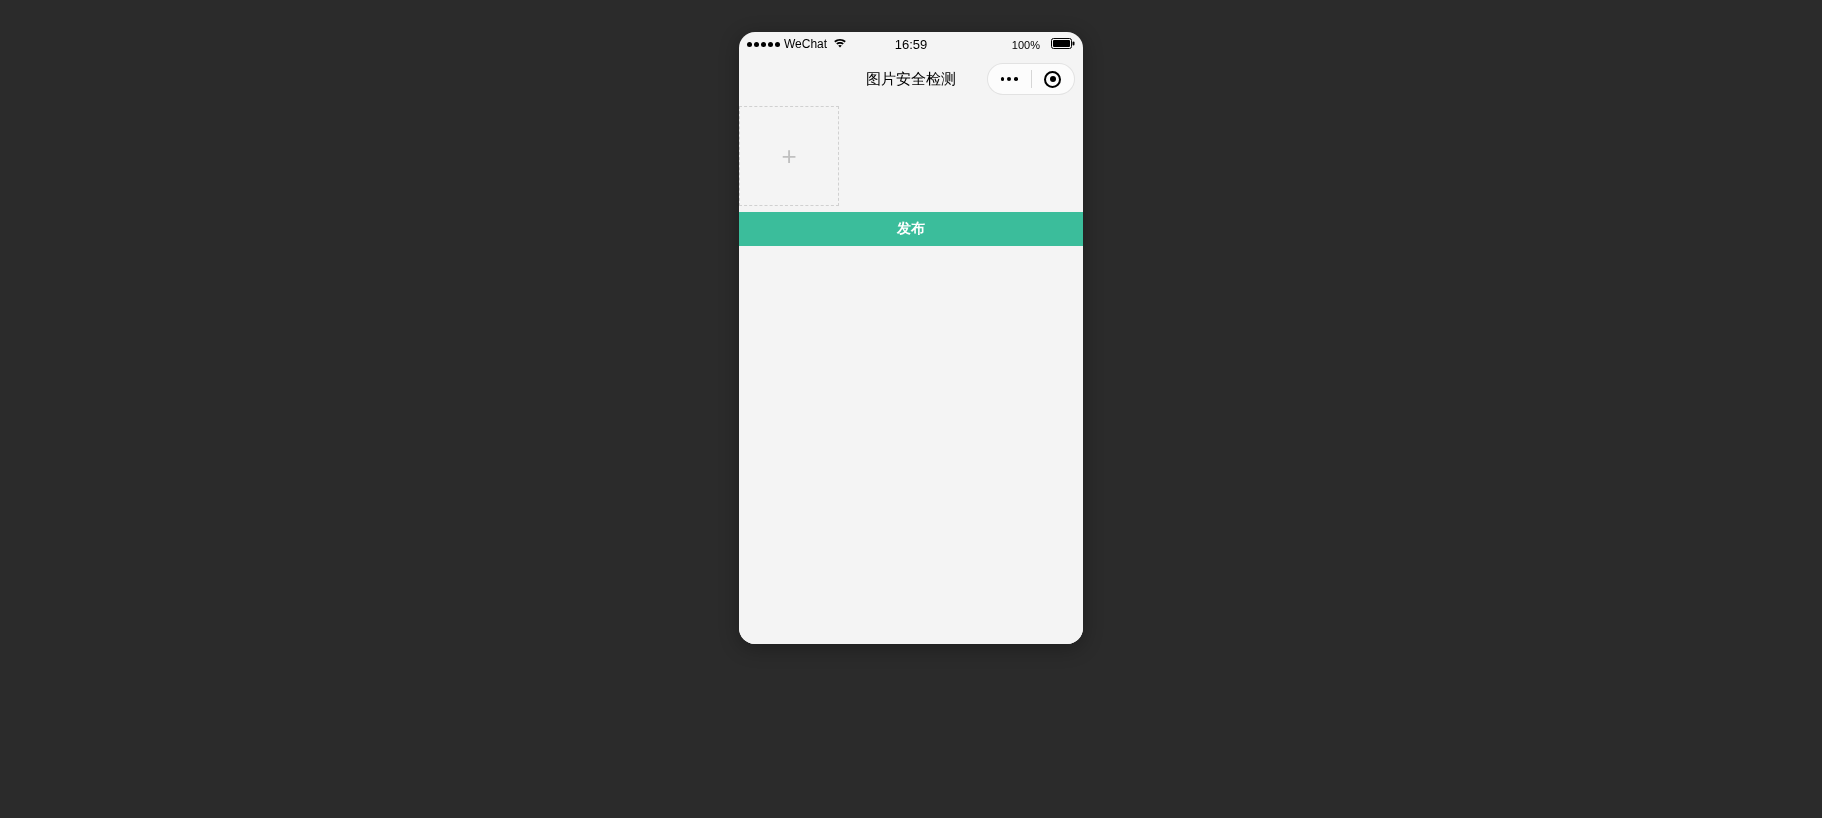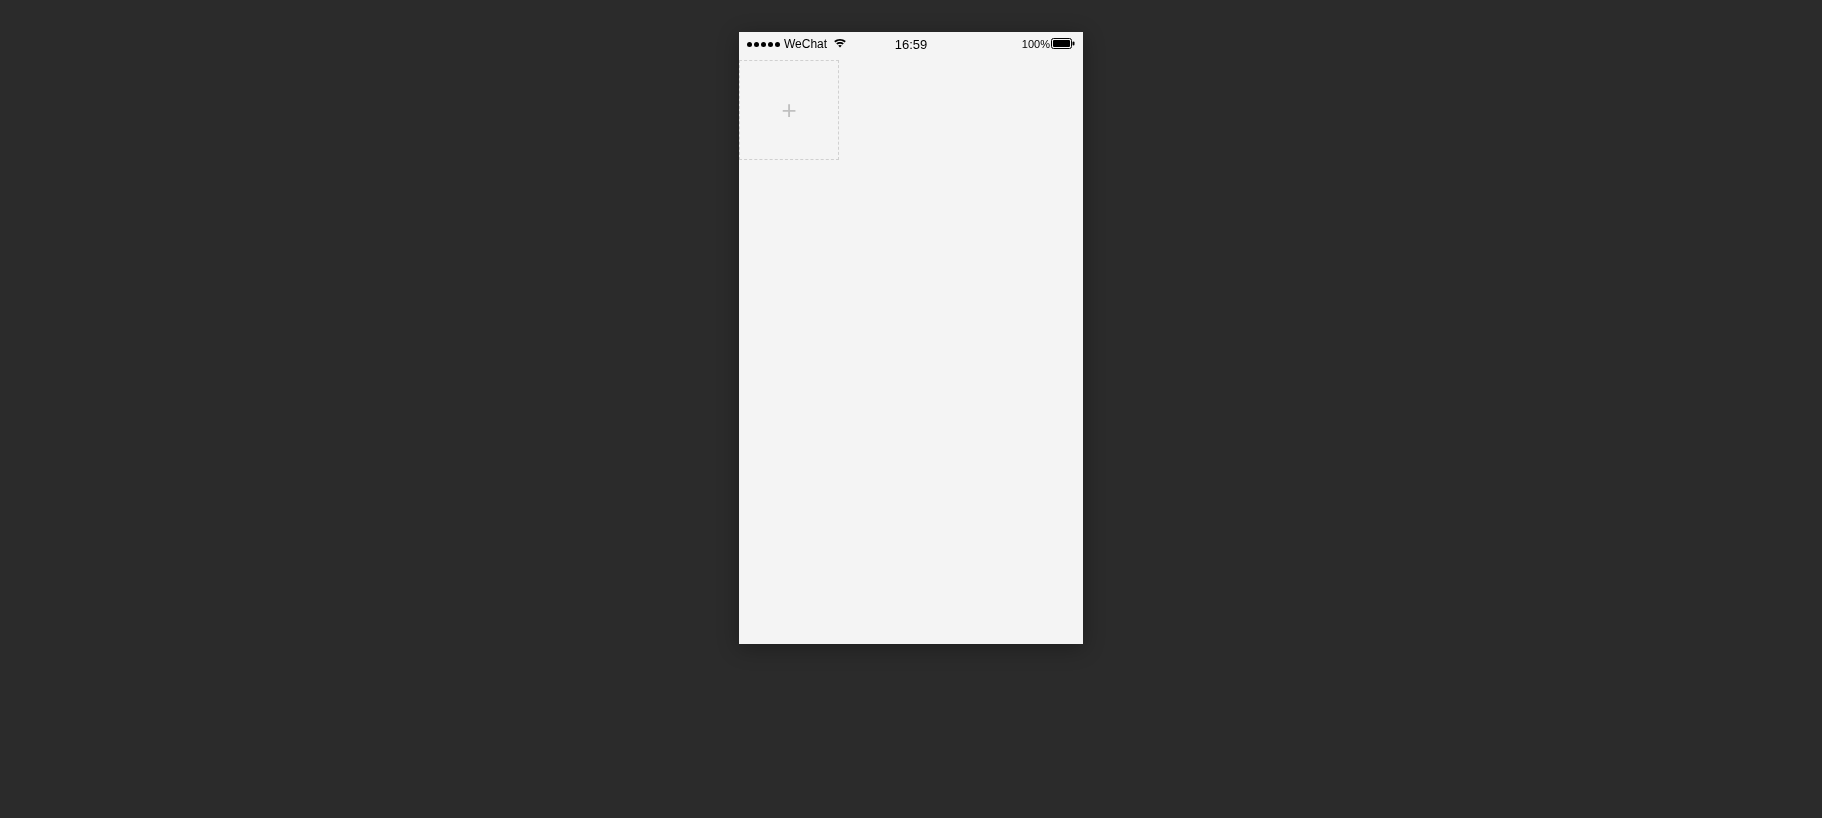--- a/index.html
+++ b/index.html
@@ -18,20 +18,21 @@
       font-family: -apple-system, BlinkMacSystemFont, "Segoe UI", Arial, sans-serif;
     }
     .phone {
       width: 344px;
       height: 612px;
       background: #f4f4f4;
       box-shadow: 0 4px 20px rgba(0,0,0,0.3);
       display: flex;
       flex-direction: column;
       overflow: hidden;
+      border-radius: 16px;
     }
     .status-bar {
       height: 24px;
       display: flex;
       align-items: center;
       justify-content: space-between;
       padding: 0 8px;
       font-size: 12px;
       color: #000;
     }
@@ -54,22 +55,22 @@
       margin-left: 2px;
     }
     .status-center {
       position: absolute;
       left: 50%;
       transform: translateX(-50%);
       font-size: 13px;
     }
     .status-right {
       display: flex;
-      align-items: center;
-      gap: 1px;
+      align-items: flex-end;
+      gap: 11px;
       font-size: 11px;
       margin-left: 16px;
     }
     .battery-icon {
       display: inline-block;
     }
     .nav-bar {
       height: 46px;
       display: flex;
       align-items: center;
@@ -204,21 +205,40 @@
       <span class="battery-icon">
         <svg width="24" height="11" viewBox="0 0 24 11">
           <rect x="0.5" y="0.5" width="20" height="10" rx="2" stroke="#000" fill="none"></rect>
           <rect x="2" y="2" width="17" height="7" rx="1" fill="#000"></rect>
           <rect x="21.5" y="3.5" width="2" height="4" rx="1" fill="#000"></rect>
         </svg>
       </span>
     </div>
   </div>
 
+  <div class="nav-bar">
+    <div class="nav-title">图片安全检测</div>
+    <div class="capsule">
+      <div class="capsule-half">
+        <div class="more-dots">
+          <span></span>
+            <span></span>
+            <span></span>
+        </div>
+      </div>
+      <div class="capsule-divider"></div>
+      <div class="capsule-half">
+        <div class="target-icon"></div>
+      </div>
+    </div>
+  </div>
 
   <div class="content">
     <div class="upload-area">
       <div class="upload-box">
         <span class="plus-icon">+</span>
       </div>
     </div>
+    <button class="publish-btn">
+      <span>发布</span>
+    </button>
   </div>
 </div>
 
 </body></html>

